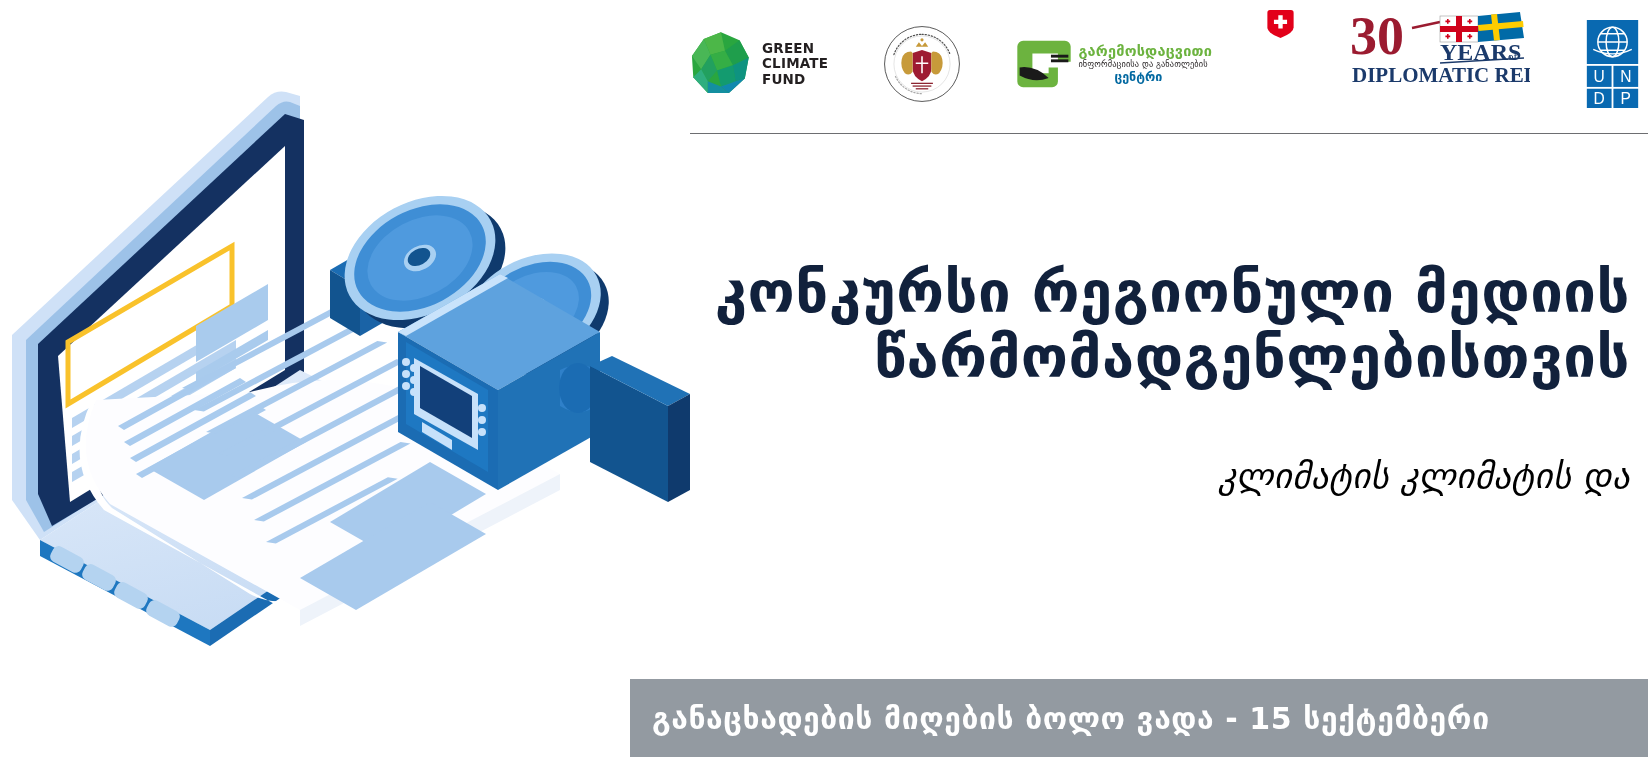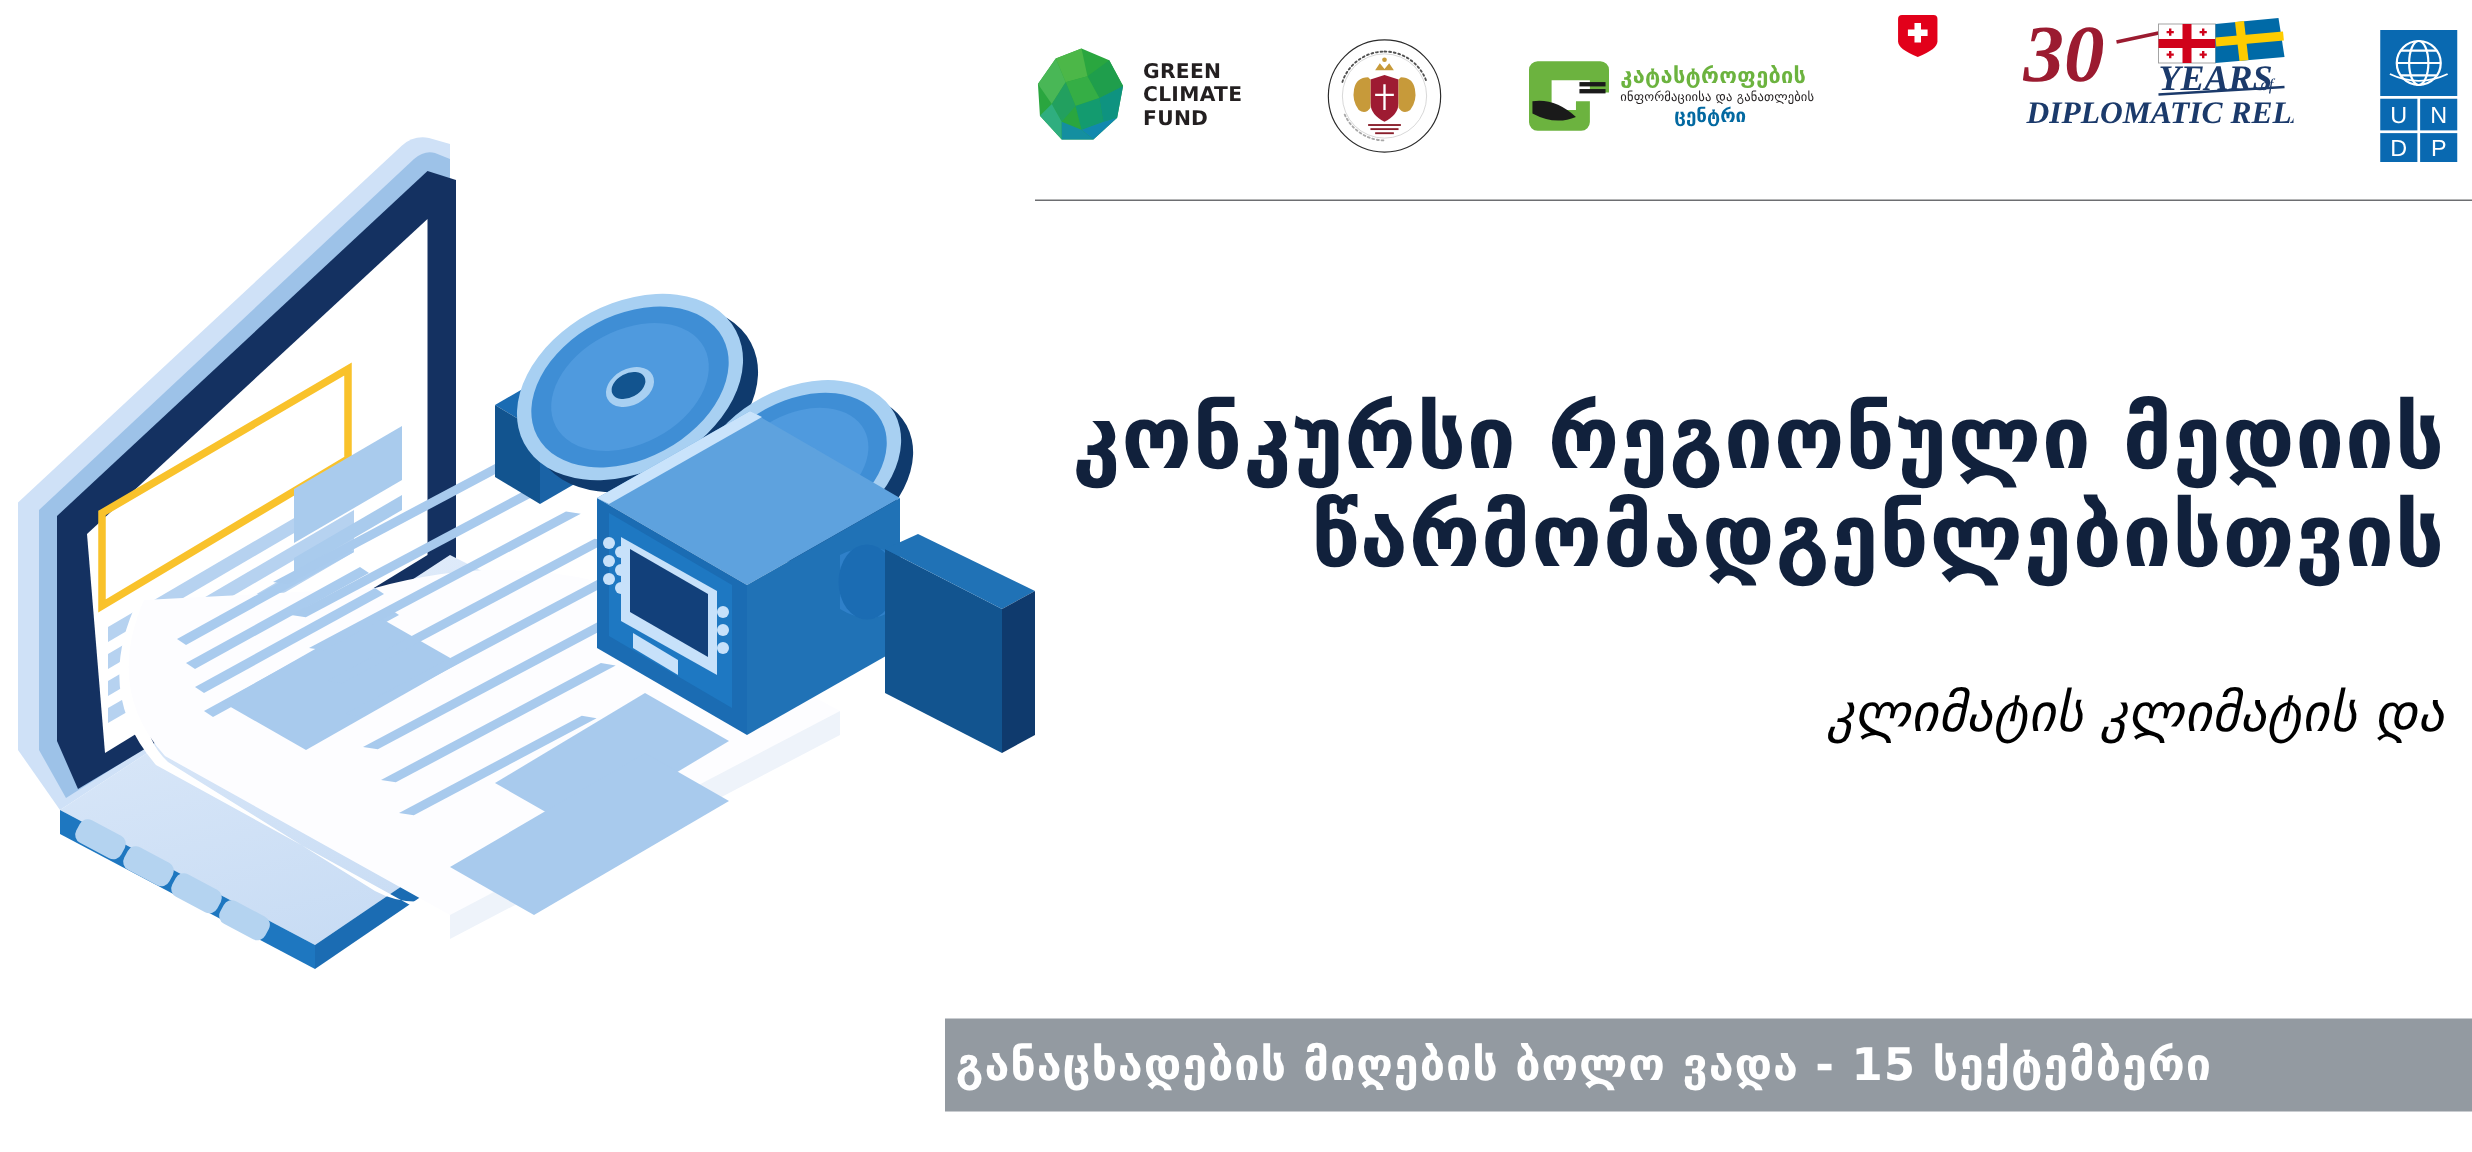--- a/index.html
+++ b/index.html
@@ -36,21 +36,21 @@
   .eic-text .l1{font-size:14.5px;font-weight:bold;color:#6cb33f;line-height:1.05;letter-spacing:.2px;}
   .eic-text .l2{font-size:8.4px;font-weight:normal;color:#231f20;line-height:1.25;letter-spacing:.1px;}
   .eic-text .l3{font-size:12.5px;font-weight:bold;color:#0369a1;line-height:1.1;margin-left:36px;}
 
   .sdc{display:flex;align-items:flex-start;gap:9px;}
   .sdc-cross{width:27px;height:28px;flex:none;margin-top:2px;}
   .sdc-text{font-size:8.6px;line-height:1.45;color:#231f20;}
   .sdc-text .bold{font-weight:bold;}
   .sdc-gap{height:8px;}
 
-  .dipl{display:flex;flex-direction:column;align-items:center;font-style:italic;}
+  .dipl{display:flex;flex-direction:column;align-items:center;}
   .dipl svg{display:block;}
 
   .undp{width:55px;height:92px;flex:none;}
 
   .divider{
     position:absolute;left:690px;top:133px;width:958px;height:1px;
     background:#6d6e71;
   }
 
   
@@ -73,25 +73,25 @@
     color:#000;
     font-size:35px;
     line-height:1.42;
     font-style:italic;
     letter-spacing:.3px;
   }
   .subtitle .sl{display:block;white-space:nowrap;}
 
   
   .deadline{
-    position:absolute;left:630px;top:679px;width:1018px;height:62px;
+    position:absolute;left:630px;top:679px;width:1018px;height:78px;
     background:#939aa1;
     display:flex;align-items:center;
     box-sizing:border-box;
-    padding-left:7px;
+    padding-left:22px;
   }
   .deadline-text{
     color:#ffffff;font-weight:bold;font-size:30px;letter-spacing:.6px;
     white-space:nowrap;
   }
 </style>
 </head>
 <body>
 
 <div class="poster">
@@ -295,21 +295,21 @@
     <div class="logo eic">
       <svg class="eic-mark" viewBox="0 0 100 100">
         <path d="M14 10 H86 A10 10 0 0 1 96 20 V46 H74 V32 H30 V66 H58 V56 H74 V80 A10 10 0 0 1 64 90 H14 A10 10 0 0 1 4 80 V20 A10 10 0 0 1 14 10 Z" fill="#6cb33f"></path>
         <path d="M8 56 Q34 52 58 74 Q34 84 8 70 Z" fill="#1a1a1a"></path>
         <g fill="#1a1a1a">
           <rect x="62" y="34" width="30" height="5"></rect>
           <rect x="62" y="42" width="30" height="5"></rect>
         </g>
       </svg>
       <div class="eic-text">
-        <div class="l1">კატასტროფების</div>
+        <div class="l1">გარემოსდაცვითი</div>
         <div class="l2">ინფორმაციისა და განათლების</div>
         <div class="l3">ცენტრი</div>
       </div>
     </div>
 
     <div class="logo sdc">
       <svg class="sdc-cross" viewBox="0 0 30 32">
         <path d="M3 0 H27 A3 3 0 0 1 30 3 V20 Q30 26 15 32 Q0 26 0 20 V3 A3 3 0 0 1 3 0 Z" fill="#e2001a"></path>
         <path d="M12.5 6 h5 v5 h5 v5 h-5 v5 h-5 v-5 h-5 v-5 h5 z" fill="#ffffff"></path>
       </svg>

